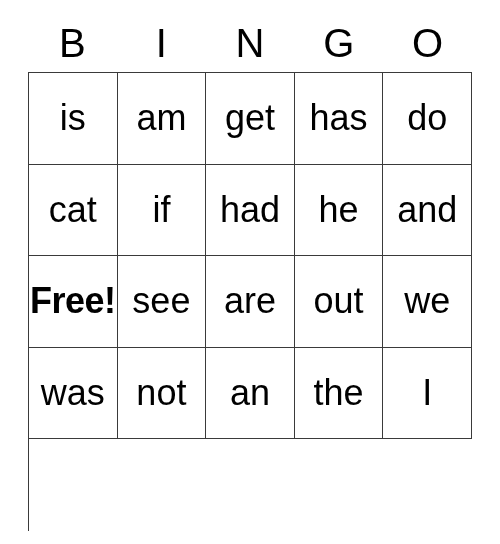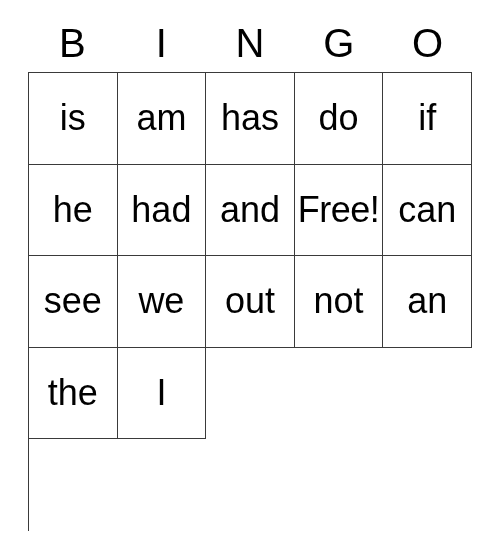--- a/index.html
+++ b/index.html
@@ -69,20 +69,21 @@
     line-height: 1;
     white-space: nowrap;
     text-align: center;
     color: #000000;
     user-select: none;
   }
   
   .cell.free .cell-text {
     font-size: 36px;
     letter-spacing: -0.5px;
+    font-weight: bold;
   }
 </style>
 </head>
 <body>
 
 <div class="card">
 
   <div class="header-row">
     <div class="header-cell">B</div>
     <div class="header-cell">I</div>
@@ -93,54 +94,63 @@
 
   <div class="grid">
 
     <div class="cell">
         <span class="cell-text">is</span>
       </div>
     <div class="cell">
         <span class="cell-text">am</span>
       </div>
     <div class="cell">
+        <span class="cell-text">get</span>
+      </div>
+    <div class="cell">
         <span class="cell-text">has</span>
       </div>
 
     <div class="cell">
         <span class="cell-text">do</span>
       </div>
     <div class="cell">
+        <span class="cell-text">cat</span>
+      </div>
+    <div class="cell">
         <span class="cell-text">if</span>
       </div>
     <div class="cell">
-        <span class="cell-text">he</span>
+        <span class="cell-text">had</span>
       </div>
 
     <div class="cell">
-        <span class="cell-text">had</span>
+        <span class="cell-text">he</span>
       </div>
     <div class="cell">
         <span class="cell-text">and</span>
       </div>
     <div class="cell free">
         <span class="cell-text">Free!</span>
       </div>
     <div class="cell">
-        <span class="cell-text">can</span>
-      </div>
-    <div class="cell">
         <span class="cell-text">see</span>
       </div>
 
     <div class="cell">
+        <span class="cell-text">are</span>
+      </div>
+    <div class="cell">
+        <span class="cell-text">out</span>
+      </div>
+    <div class="cell">
         <span class="cell-text">we</span>
       </div>
     <div class="cell">
-        <span class="cell-text">out</span>
+        <span class="cell-text">was</span>
       </div>
 
     <div class="cell">
         <span class="cell-text">not</span>
       </div>
     <div class="cell">
         <span class="cell-text">an</span>
       </div>
     <div class="cell">
         <span class="cell-text">the</span>

